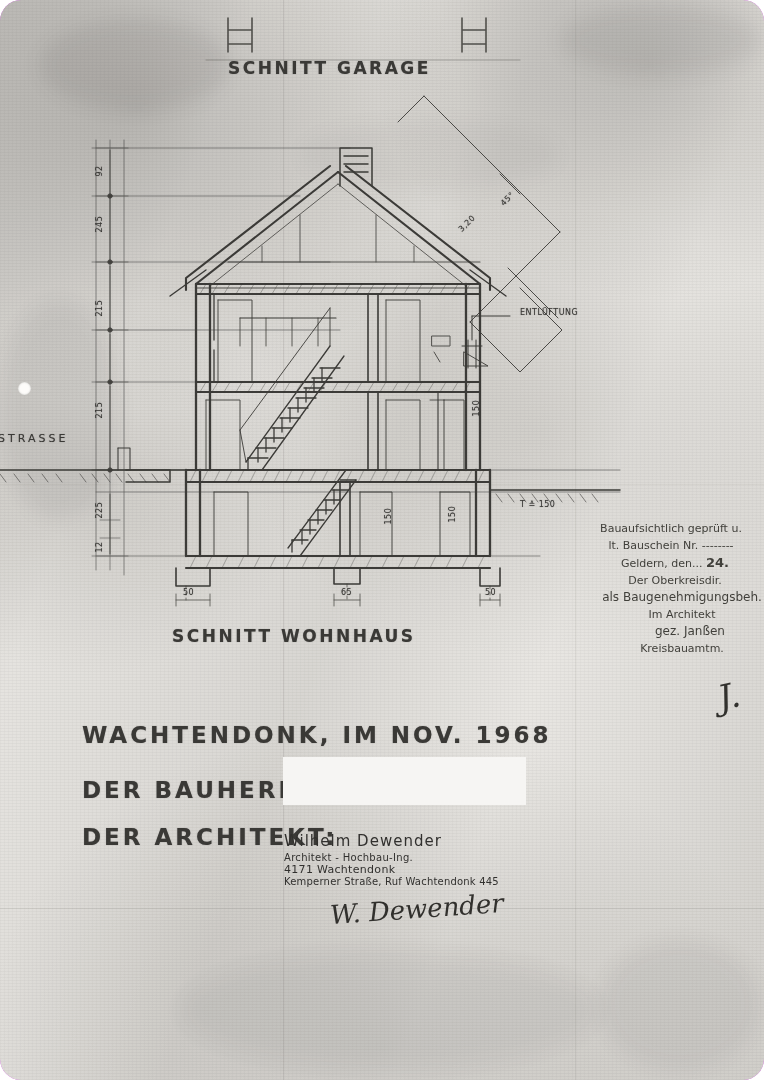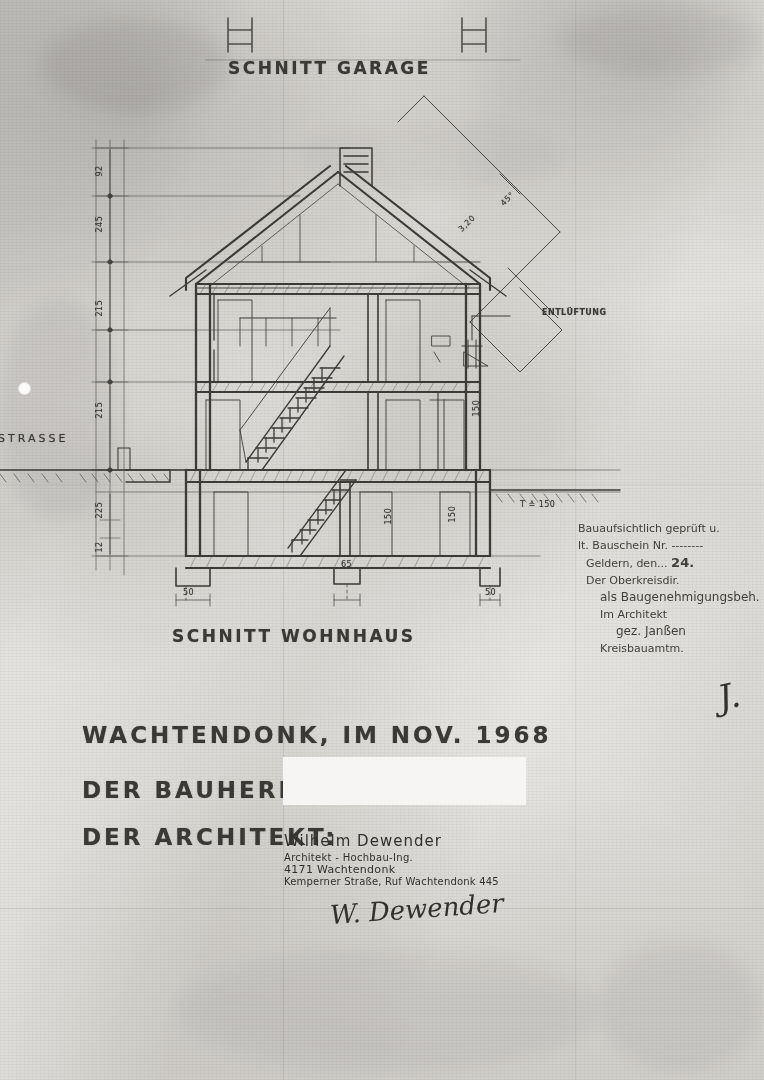--- a/index.html
+++ b/index.html
@@ -8,20 +8,21 @@
     background: #ffffff;
   }
   #page {
     position: relative;
     width: 764px;
     height: 1080px;
     overflow: hidden;
     background: #d946ef;
     font-family: "Liberation Sans", sans-serif;
     filter: contrast(1.02);
+    border-radius: 21px;
   }
   
   .paper {
     position: absolute;
     inset: 0;
     background:
       radial-gradient(ellipse 60% 40% at 18% 10%, rgba(90,88,84,0.30), rgba(150,148,144,0) 70%),
       radial-gradient(ellipse 50% 30% at 85% 6%, rgba(100,98,94,0.28), rgba(150,148,144,0) 72%),
       radial-gradient(ellipse 40% 25% at 12% 45%, rgba(120,118,114,0.22), rgba(150,148,144,0) 70%),
       radial-gradient(ellipse 55% 30% at 70% 40%, rgba(120,118,114,0.16), rgba(150,148,144,0) 70%),
@@ -79,21 +80,21 @@
     position: absolute;
     left: 578px;
     top: 520px;
     width: 186px;
     color: #35342f;
     font-family: "DejaVu Sans", sans-serif;
     font-size: 11px;
     line-height: 17px;
     opacity: .92;
   }
-  .stamp div { white-space: nowrap; }
+  .stamp div { white-space: nowrap; text-align: center; }
   .stamp .indent-1 { padding-left: 8px; }
   .stamp .indent-2 { padding-left: 22px; }
   .stamp .indent-3 { padding-left: 38px; }
   .stamp .small { font-size: 12px; }
   .stamp .date { font-weight: 700; font-size: 13px; margin-top: 46px; }
 
   
   .architect {
     position: absolute;
     left: 284px;
@@ -329,38 +330,38 @@
         <path d="M118 448 L118 470"></path>
       </g>
 
     </g>
   </svg>
 
   <div class="hand mid" style="left:228px; top:58px;">SCHNITT GARAGE</div>
   <div class="hand mid" style="left:172px; top:626px;">SCHNITT WOHNHAUS</div>
 
   <div class="hand sm" style="left:-2px; top:432px; letter-spacing:3px;">STRASSE</div>
-  <div class="hand xs" style="left:542px; top:308px;font-weight:bold;">ENTLÜFTUNG</div>
+  <div class="hand xs" style="left:520px; top:308px;">ENTLÜFTUNG</div>
   <div class="hand xs" style="left:520px; top:500px;">T ≙ 150</div>
   <div class="hand xs" style="left:502px; top:200px; transform:rotate(-45deg);">45°</div>
   <div class="hand xs" style="left:460px; top:226px; transform:rotate(-45deg);">3,20</div>
 
   <div class="hand xs" style="left:99px;  top:172px; transform:rotate(-90deg);">92</div>
   <div class="hand xs" style="left:99px;  top:228px; transform:rotate(-90deg);">245</div>
   <div class="hand xs" style="left:99px;  top:312px; transform:rotate(-90deg);">215</div>
   <div class="hand xs" style="left:99px;  top:414px; transform:rotate(-90deg);">215</div>
   <div class="hand xs" style="left:99px;  top:514px; transform:rotate(-90deg);">225</div>
   <div class="hand xs" style="left:99px;  top:548px; transform:rotate(-90deg);">12</div>
 
   <div class="hand xs" style="left:476px; top:412px; transform:rotate(-90deg);">150</div>
   <div class="hand xs" style="left:452px; top:518px; transform:rotate(-90deg);">150</div>
   <div class="hand xs" style="left:388px; top:520px; transform:rotate(-90deg);">150</div>
 
   <div class="hand xs" style="left:183px; top:588px;">50</div>
-  <div class="hand xs" style="left:341px; top:560px;">65</div>
+  <div class="hand xs" style="left:341px; top:588px;">65</div>
   <div class="hand xs" style="left:485px; top:588px;">50</div>
 
   <div class="hand big" style="left:82px; top:722px;text-align:right;">WACHTENDONK, IM NOV. 1968</div>
   <div class="hand big" style="left:82px; top:777px;">DER BAUHERR:</div>
   <div class="hand big" style="left:82px; top:824px;">DER ARCHITEKT:</div>
 
   <div class="whiteout"></div>
 
   <div class="architect">
     <div class="name">Wilhelm Dewender</div>

